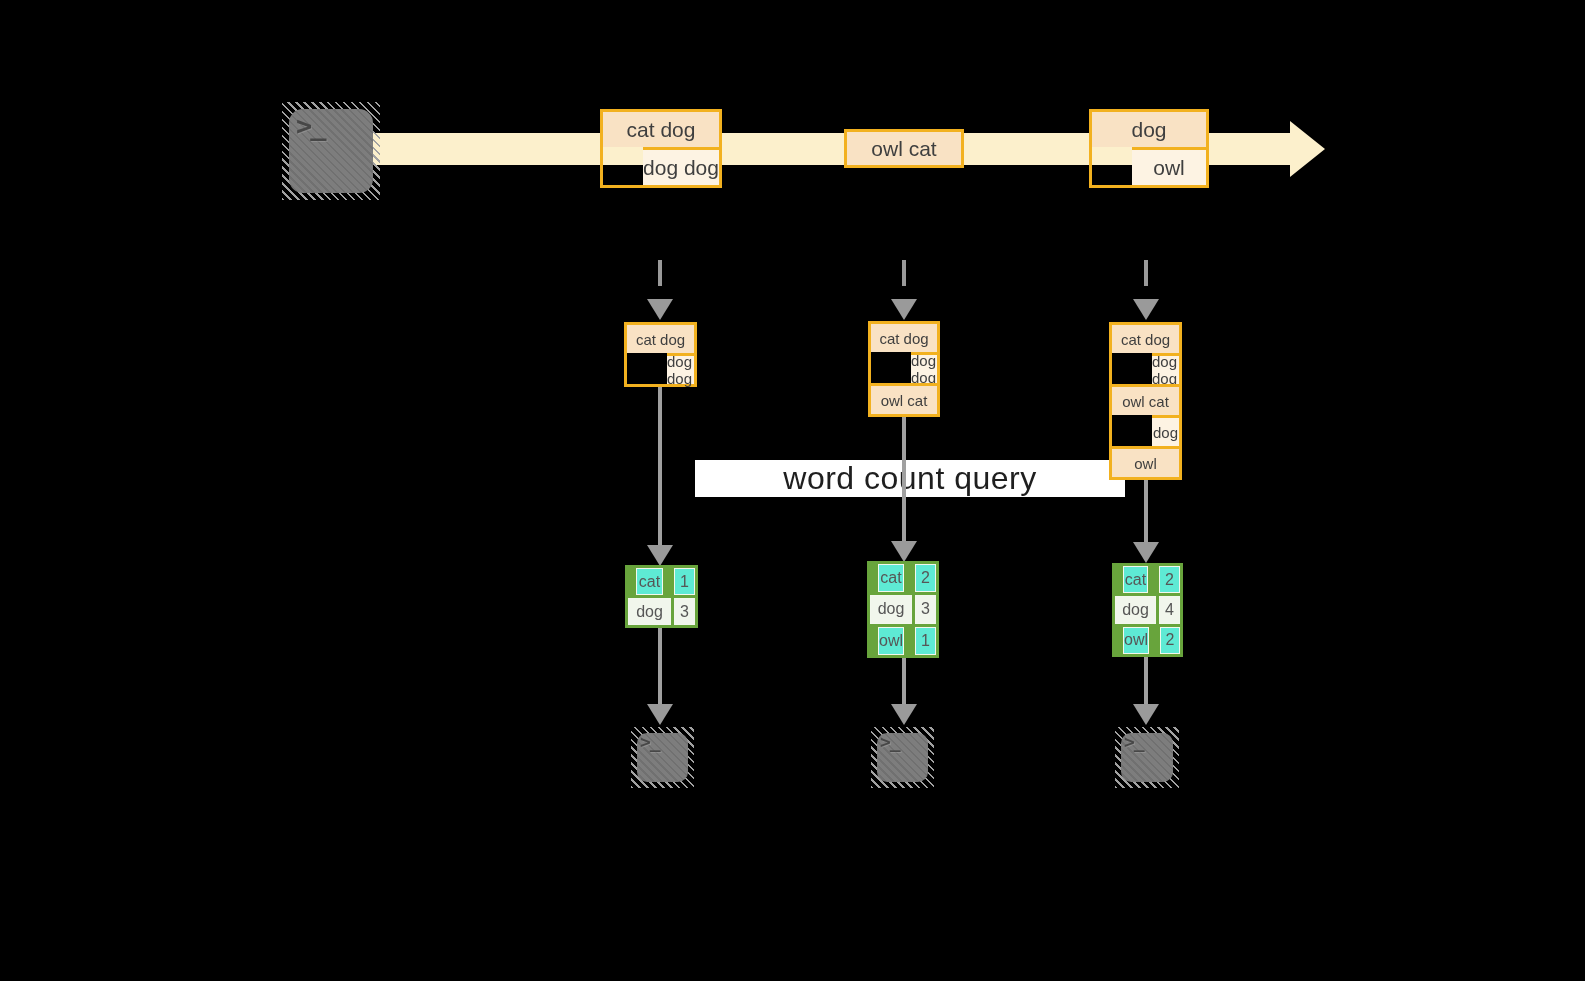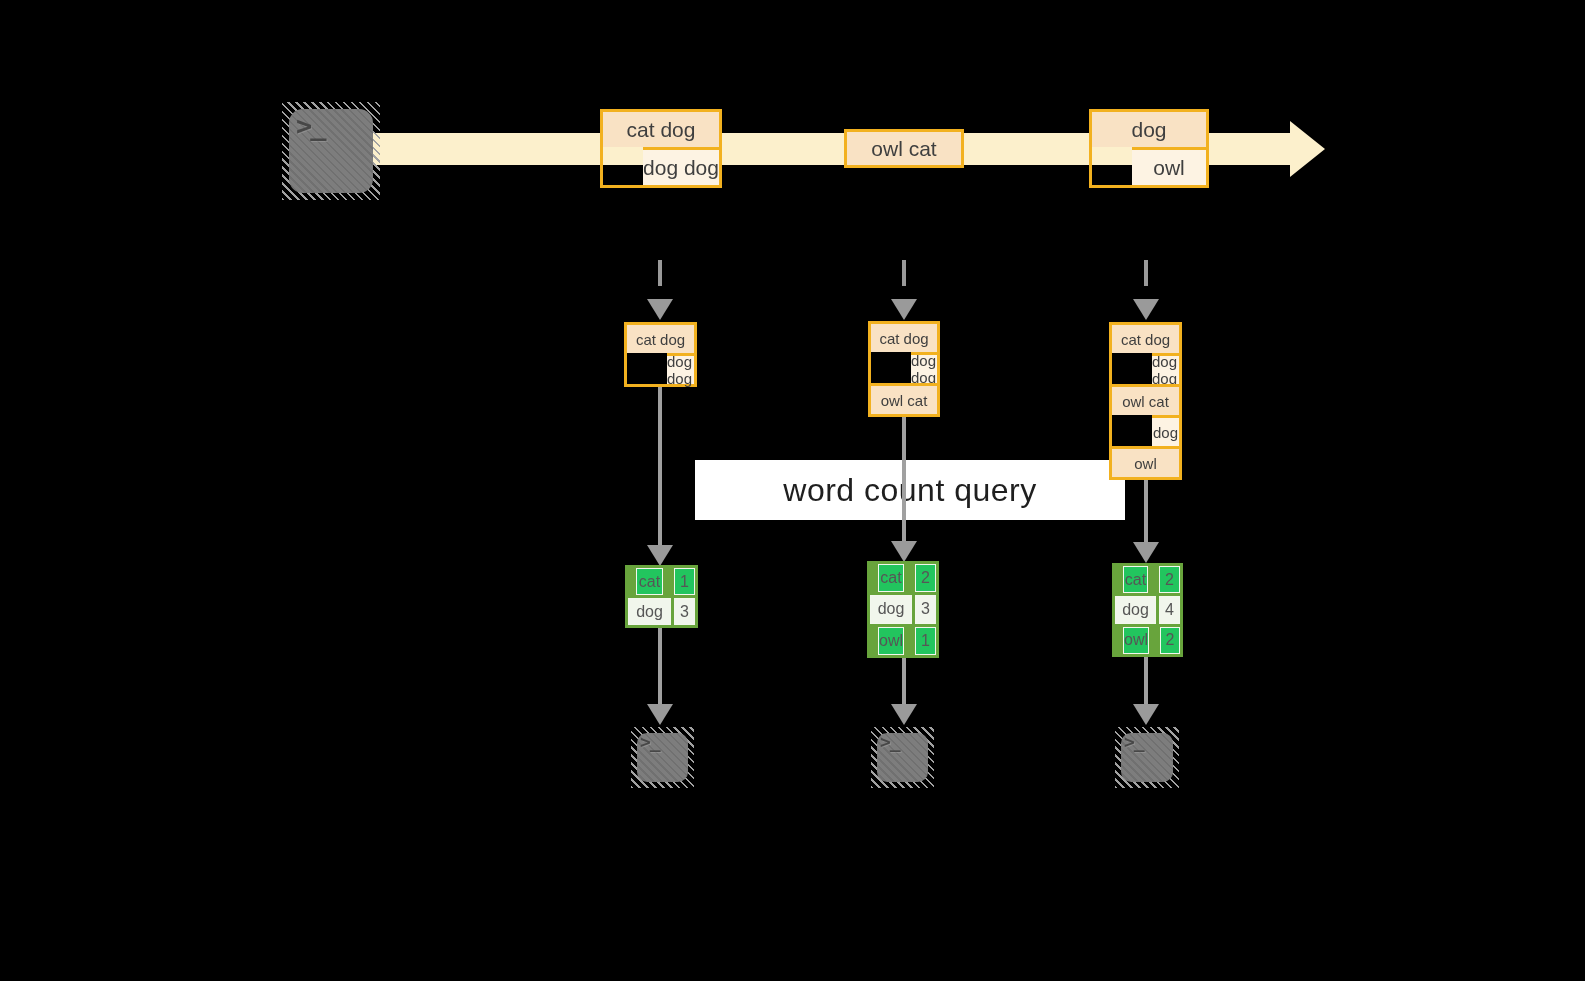--- a/index.html
+++ b/index.html
@@ -49,37 +49,37 @@
     position:absolute; width:4px; height:40px; z-index:2;
     background:repeating-linear-gradient(180deg, #9a9a9a 0 26px, rgba(0,0,0,0) 26px 40px);
   }
   .ahead {
     position:absolute; width:0; height:0; z-index:2;
     border-left:13px solid rgba(0,0,0,0); border-right:13px solid rgba(0,0,0,0);
     border-top:21px solid #9a9a9a;
   }
   
   .banner {
-    position:absolute; left:695px; top:460px; width:430px; height:60px; z-index:1;
+    position:absolute; left:695px; top:460px; width:430px; height:37px; z-index:1;
     background:#ffffff; display:flex; align-items:center; justify-content:center;
     font-size:32px; color:#1f1f1f; letter-spacing:0.5px;
   }
   
   .gtable {
     position:absolute; z-index:3; background:#68a43c; border:3px solid #68a43c;
     display:flex; flex-direction:column; gap:3px;
   }
   .grow { flex:1; display:flex; gap:3px; }
   .gcell {
     display:flex; align-items:center; justify-content:center;
     border:1px solid #f3f8ee; color:#565656; font-size:16px;
   }
   .gcell.word { flex:1; }
   .gcell.num { width:19px; }
-  .grow.odd .gcell { background:#22c55e;margin-left:8px; }
+  .grow.odd .gcell { background:#5eead4;margin-left:8px; }
   .grow.even .gcell { background:#f1f6ec; }
 </style>
 </head>
 <body>
 
 <div id="stage">
 
   <div class="band"></div>
   <div class="band-head"></div>
 

